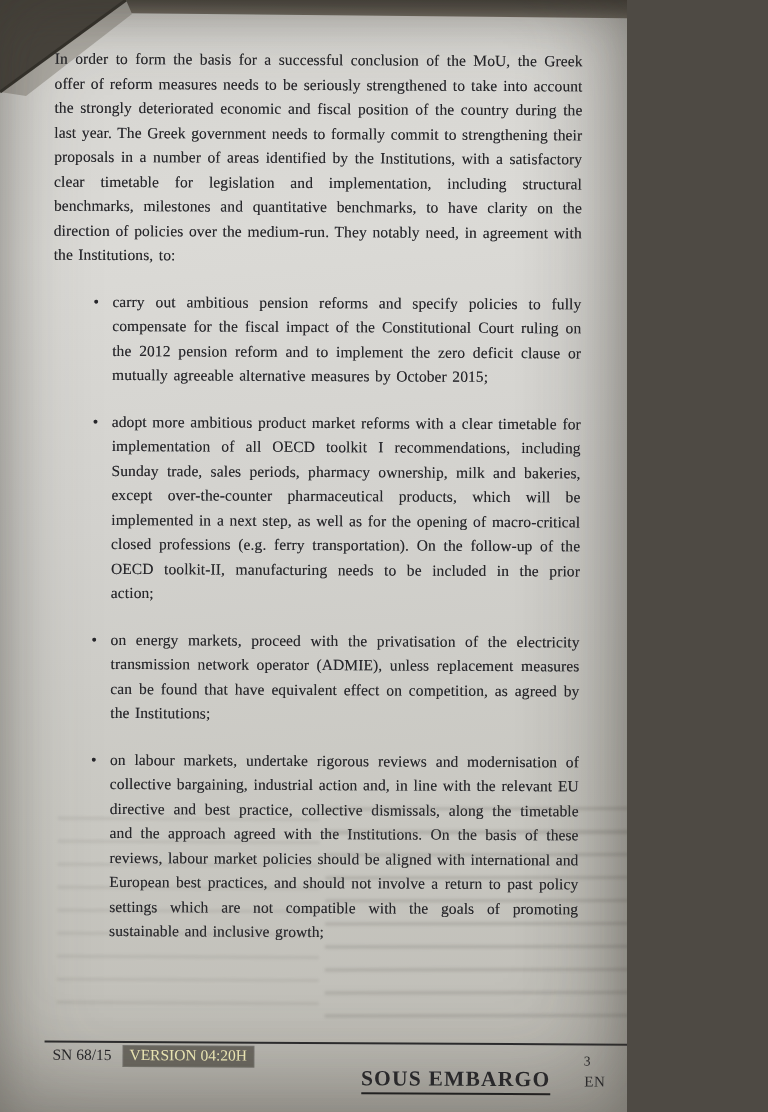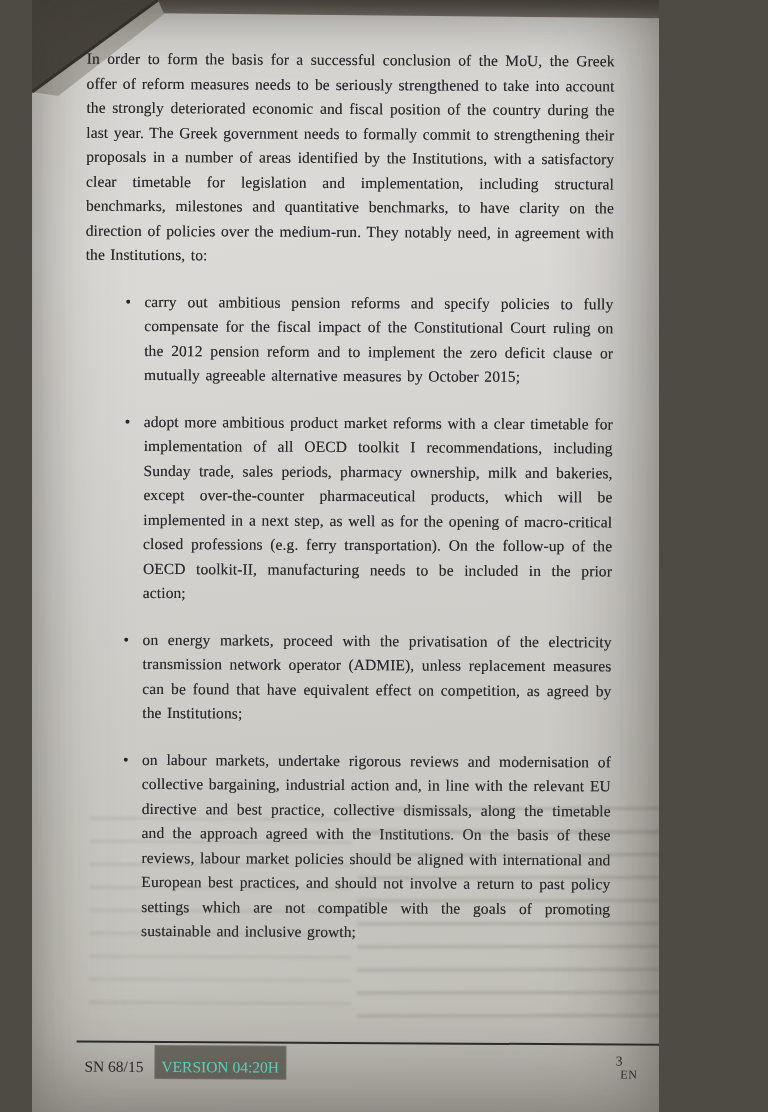--- a/index.html
+++ b/index.html
@@ -8,21 +8,20 @@
     width: 768px; height: 1112px;
     overflow: hidden;
     background: #4e4a44;
     font-family: "Liberation Serif", serif;
   }
   .photo {
     position: relative;
     width: 627px; height: 1112px;
     overflow: hidden;
     background: linear-gradient(175deg, #d6d5d1 0%, #dbdad6 22%, #d3d2ce 46%, #c9c8c2 72%, #bcbab3 100%);
-    margin-left: 32px;
   }
   .photo::after {
     content: "";
     position: absolute; inset: 0;
     pointer-events: none;
     box-shadow:
       inset 0 0 95px rgba(60,55,48,.34),
       inset -30px -45px 85px rgba(60,55,48,.20),
       inset 0 16px 38px rgba(60,55,48,.22);
   }
@@ -76,39 +75,39 @@
     position: absolute; left: 50px; right: -6px; top: 1042px;
     height: 2px; background: #2c2c2e;
   }
   .footer-left {
     position: absolute; left: 58px; top: 1047px;
     font-size: 15.5px; white-space: nowrap;
   }
   .version {
     display: inline-block;
     margin-left: 12px;
-    padding: 12px 6px 2px 6px;
+    padding: 0 6px 2px 6px;
     background: #6e6b63;
-    color: #5eead4;
+    color: #fef9c3;
     box-shadow: 0 0 0 1px rgba(42,40,35,.45);
   }
   .page-num { position: absolute; right: 31px; top: 1052px; font-size: 13.5px; }
   .embargo-row {
     position: absolute; right: 16px; top: 1066px;
     display: flex; align-items: baseline; gap: 34px;
   }
   .embargo {
     font-size: 21.5px;
     letter-spacing: 1.2px;
     font-weight: 600;
     border-bottom: 2px solid #1d1d1f;
     padding-bottom: 1px;
     white-space: nowrap;
   }
-  .lang { font-size: 12px; font-weight: 400; letter-spacing: .5px; }
+  .lang { font-size: 15px; font-weight: 400; letter-spacing: .5px; }
 </style>
 </head>
 <body>
 
 <div class="photo">
 
   <div class="top-edge"></div>
 
   <svg class="corner" viewBox="0 0 132 96" aria-hidden="true">
     <polygon points="0,0 126,0 0,92" fill="#49453e"></polygon>
@@ -134,17 +133,18 @@
 
     <div class="footer-rule"></div>
 
     <div class="footer-left">
       <span>SN 68/15</span><span class="version">VERSION 04:20H</span>
     </div>
 
     <div class="page-num">3</div>
 
     <div class="embargo-row">
+      <span class="embargo">SOUS EMBARGO</span>
       <span class="lang">EN</span>
     </div>
 
   </div>
 </div>
 
 </body></html>

